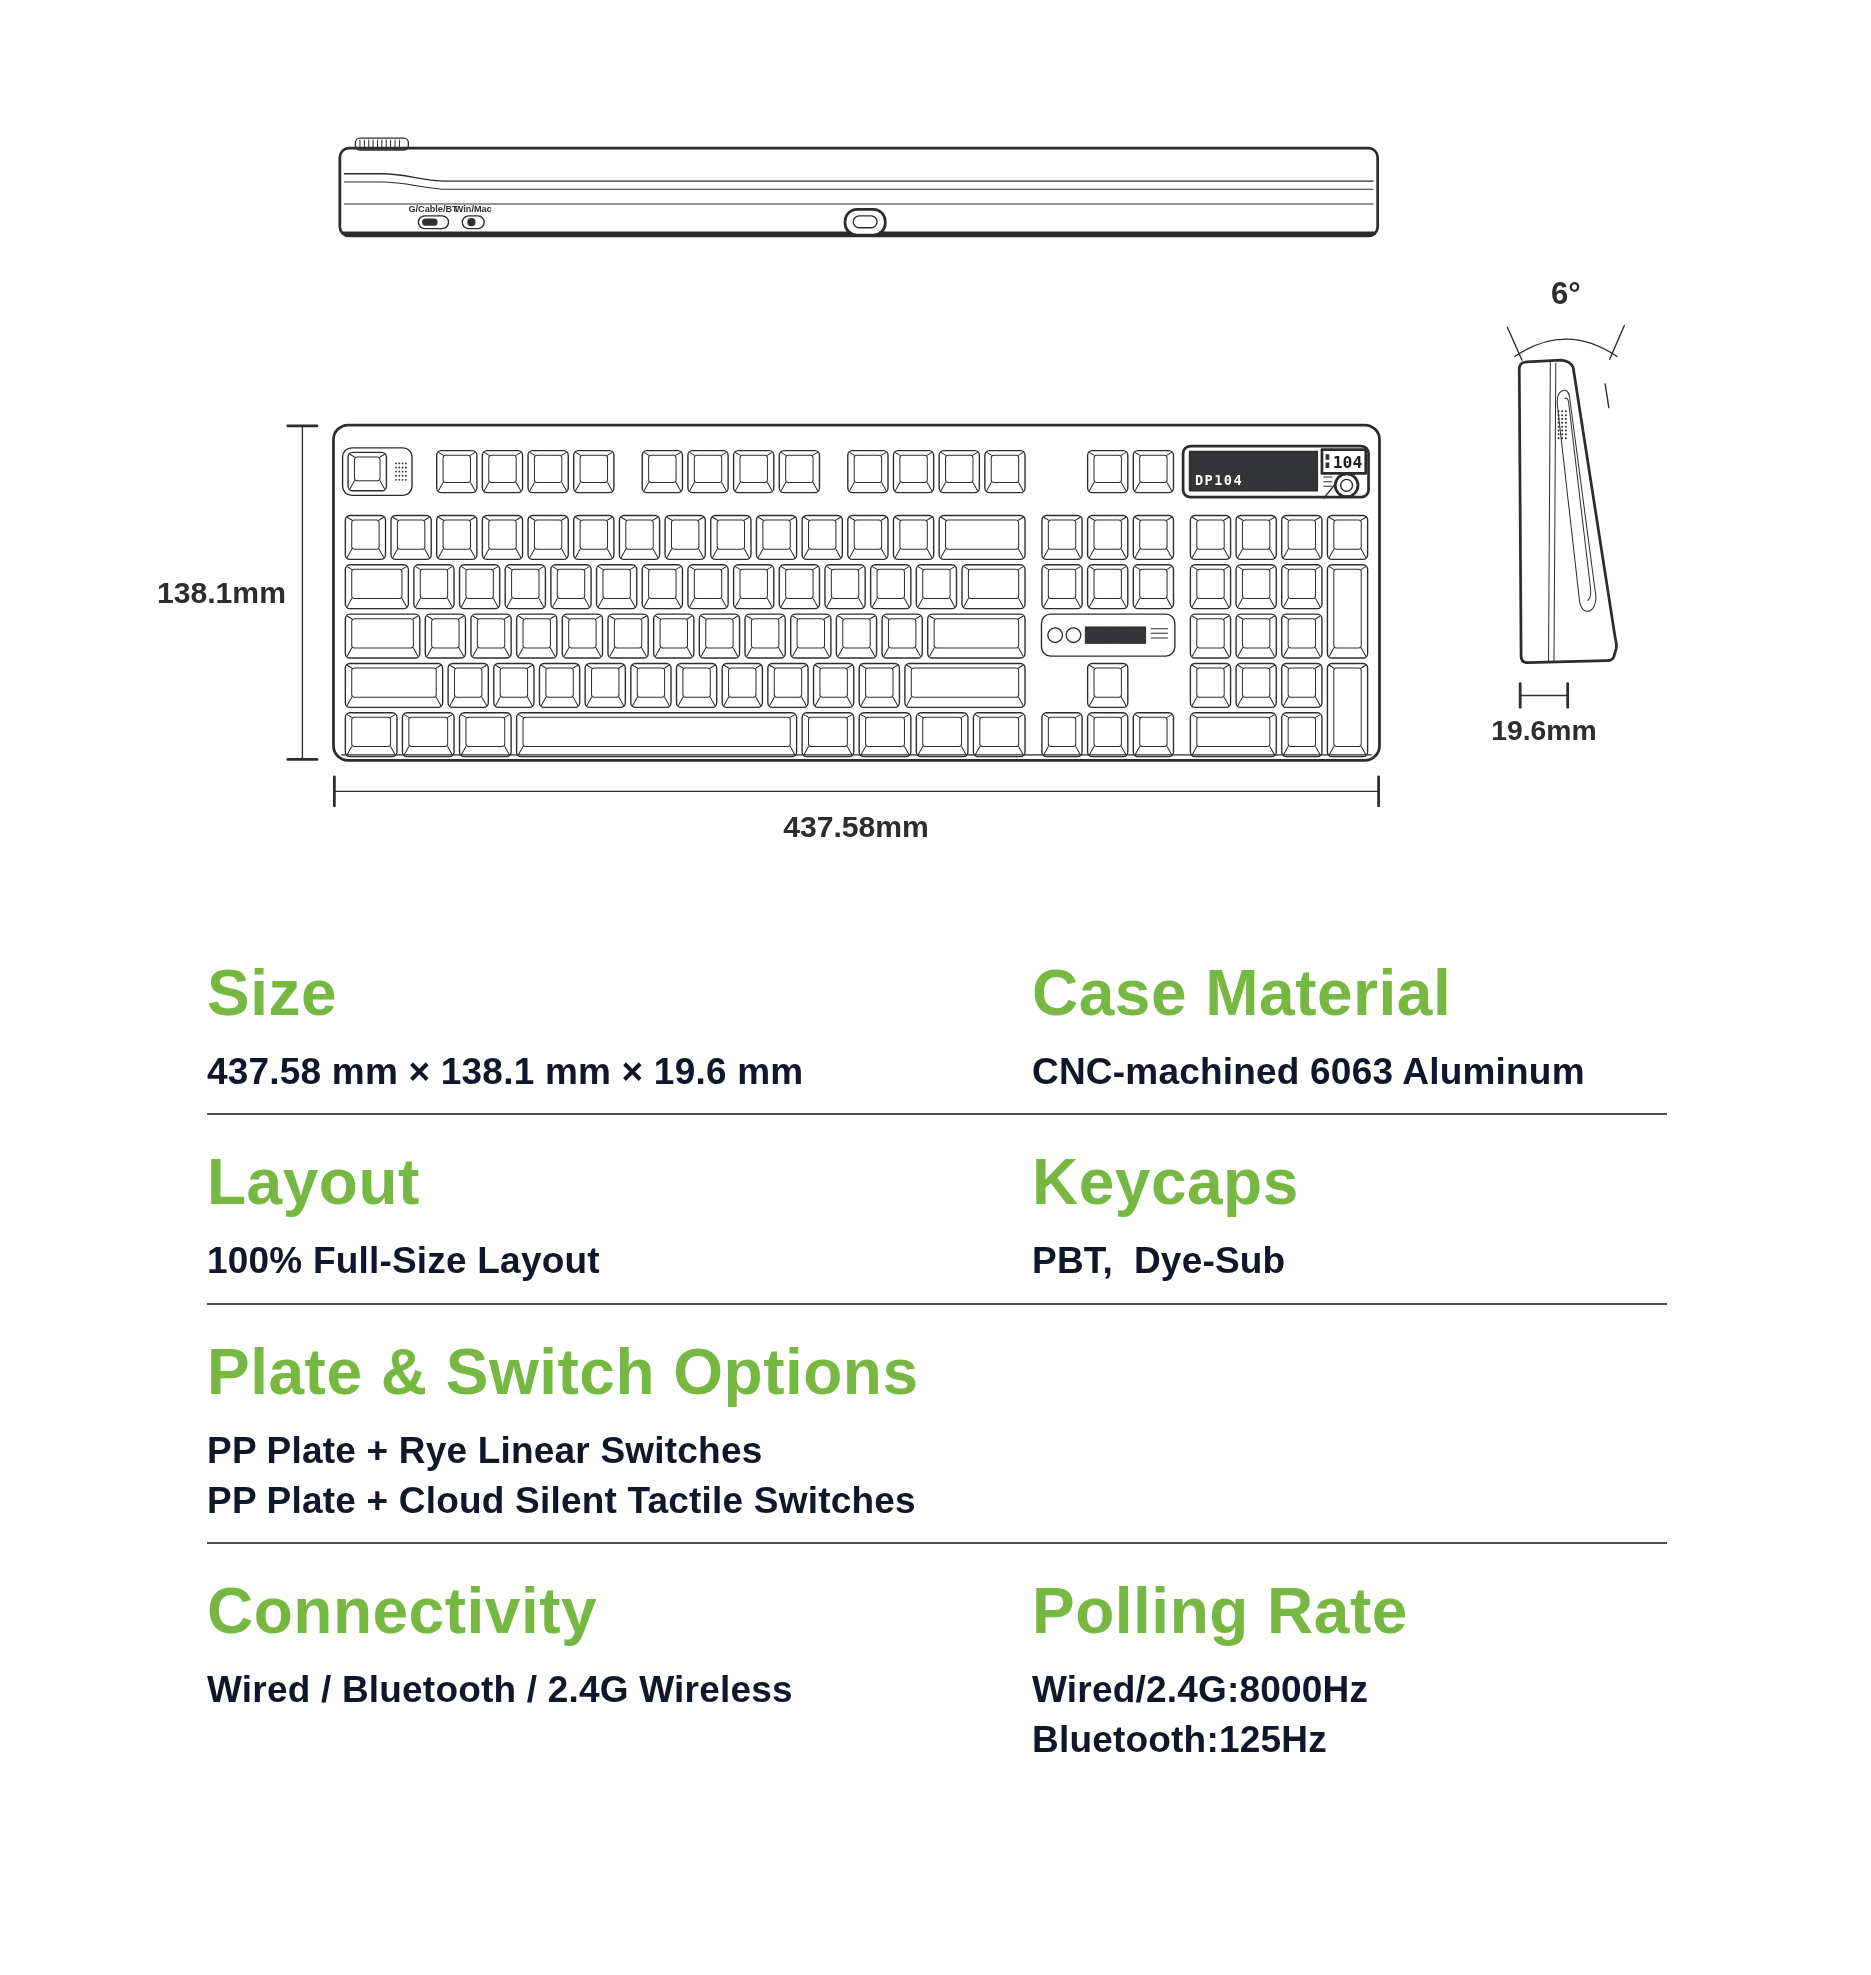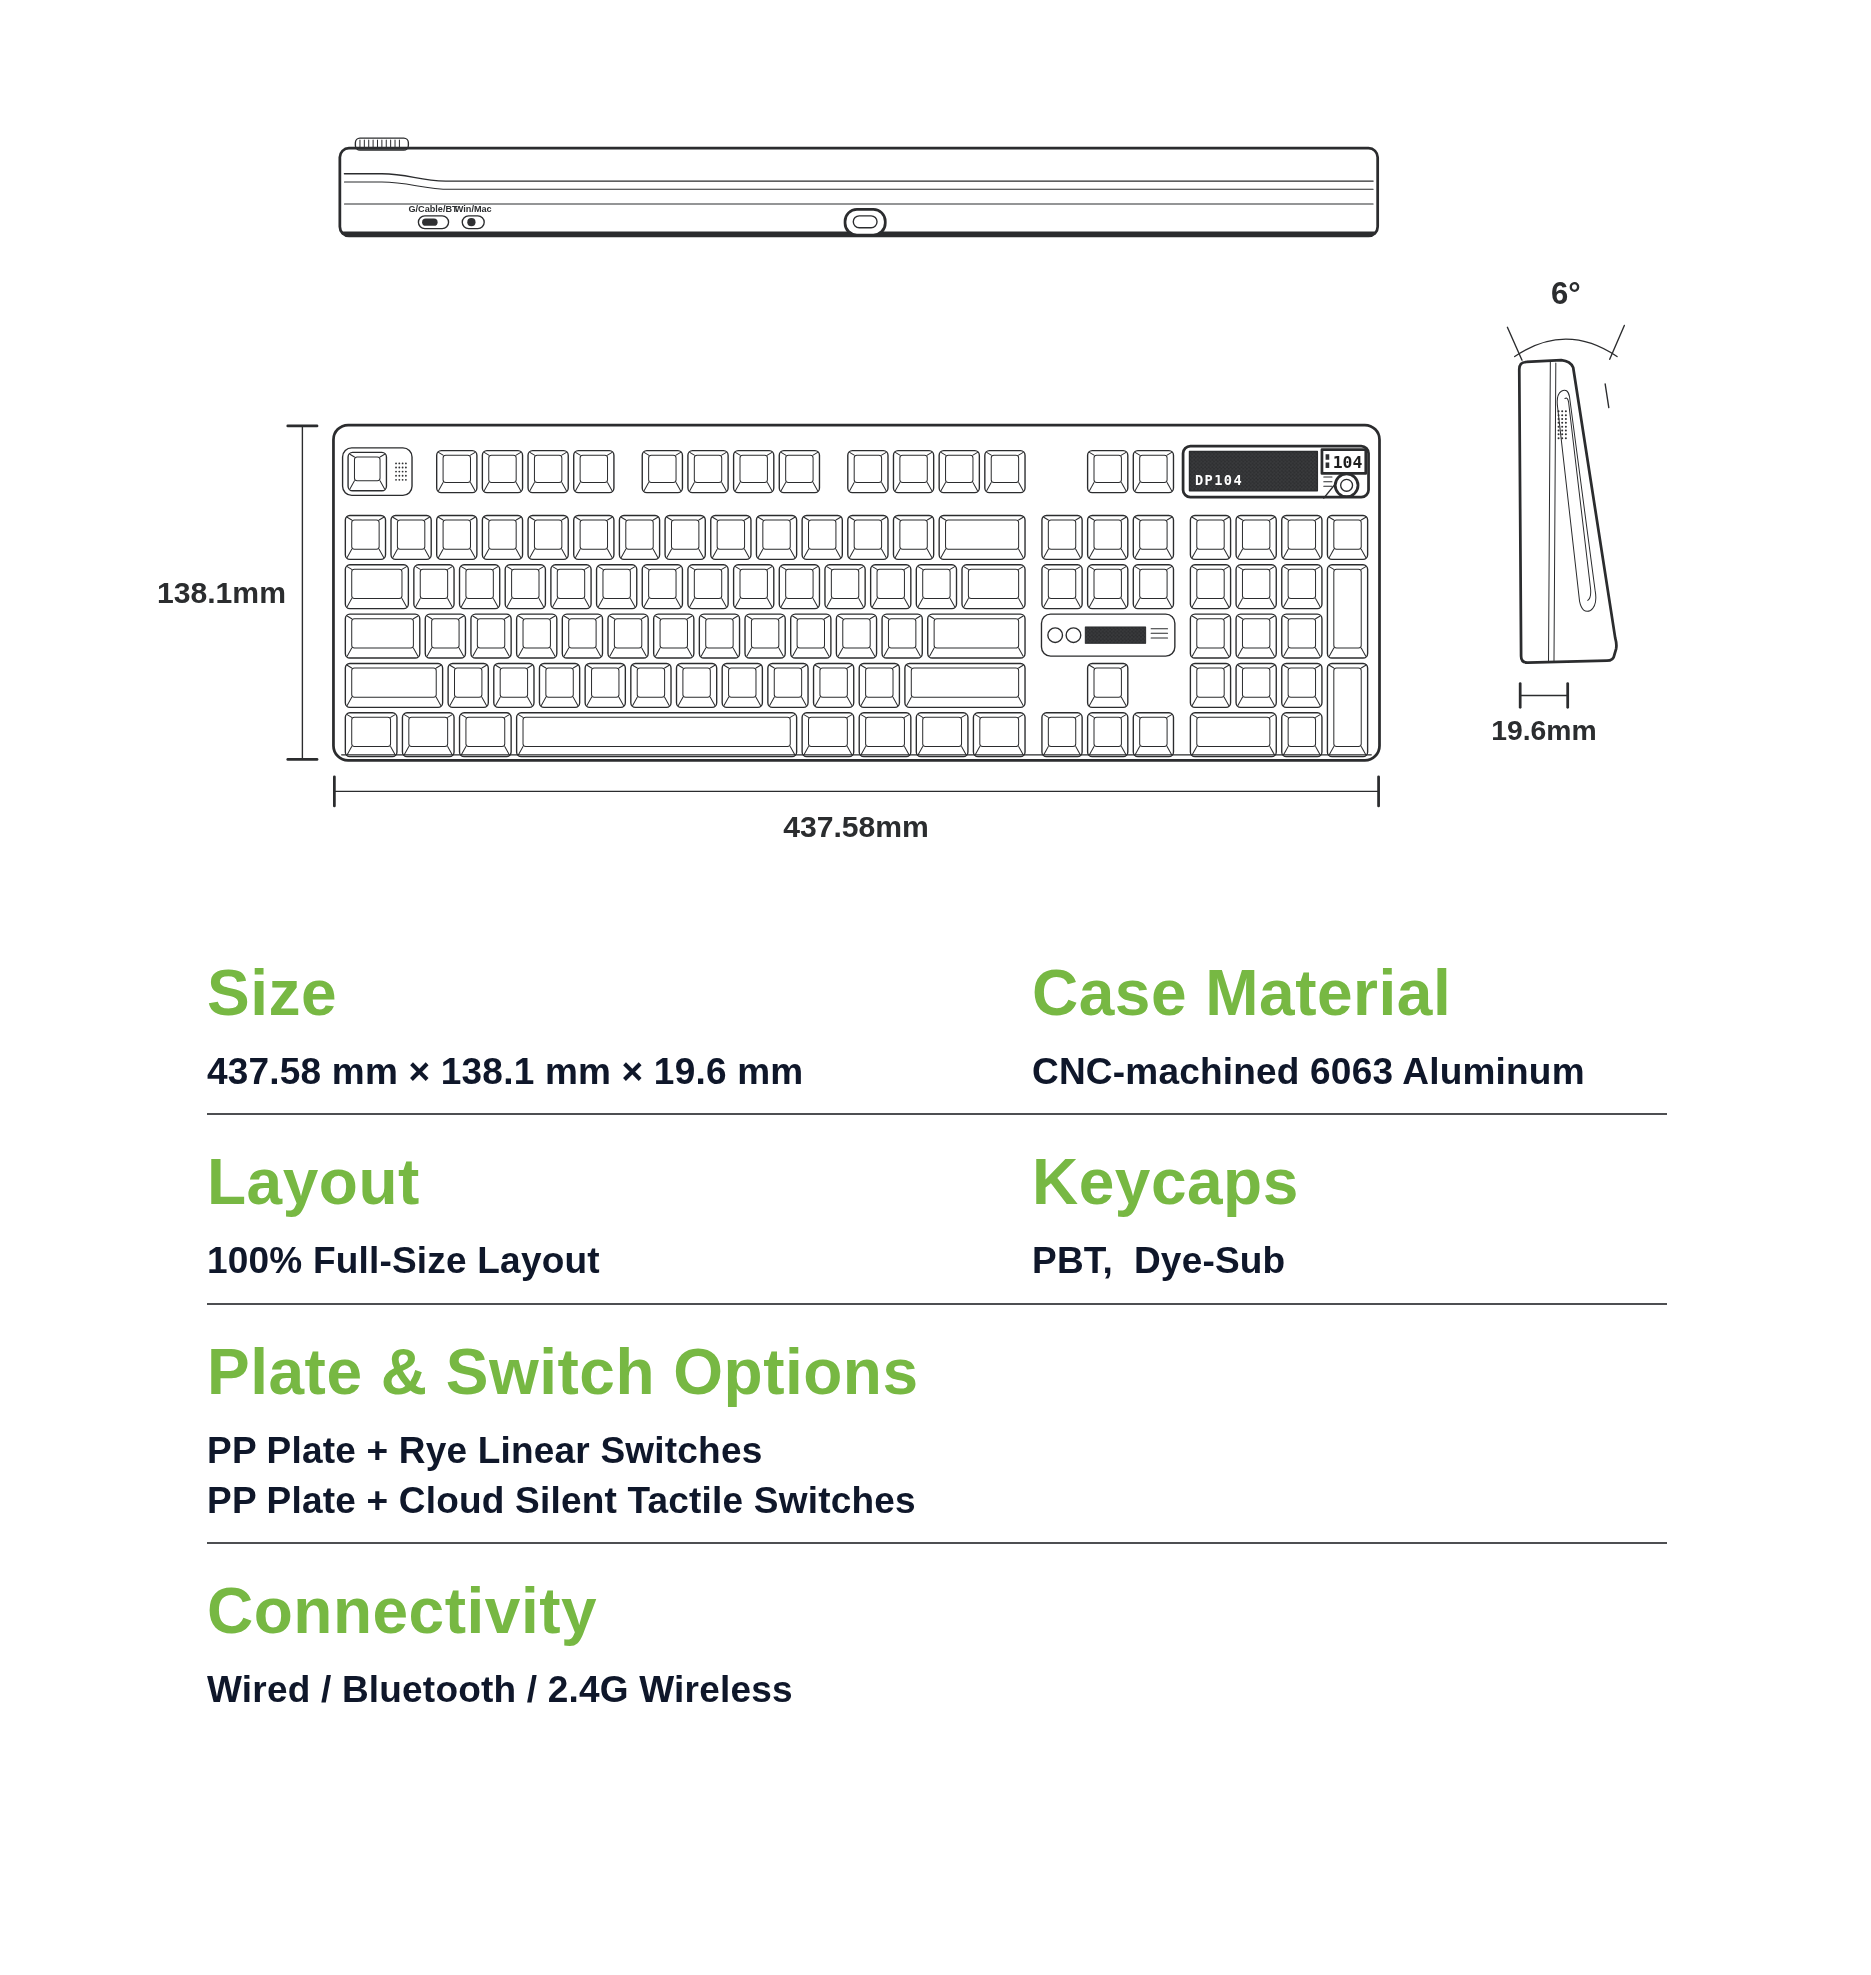--- a/index.html
+++ b/index.html
@@ -1025,16 +1025,20 @@
           <h2 class="spec-heading">Plate &amp; Switch Options</h2>
           <p class="spec-line">PP Plate + Rye Linear Switches</p>
           <p class="spec-line">PP Plate + Cloud Silent Tactile Switches</p>
         </div>
       </div>
       <div class="spec-row">
         <div class="spec-cell">
           <h2 class="spec-heading">Connectivity</h2>
           <p class="spec-line">Wired / Bluetooth / 2.4G Wireless</p>
         </div>
+        <div class="spec-cell">
+          <h2 class="spec-heading">Polling Rate</h2>
+          <p class="spec-line">Wired/2.4G:8000Hz  Bluetooth:125Hz</p>
+        </div>
       </div>
     </section>
 </div>
 
 
 </body></html>

